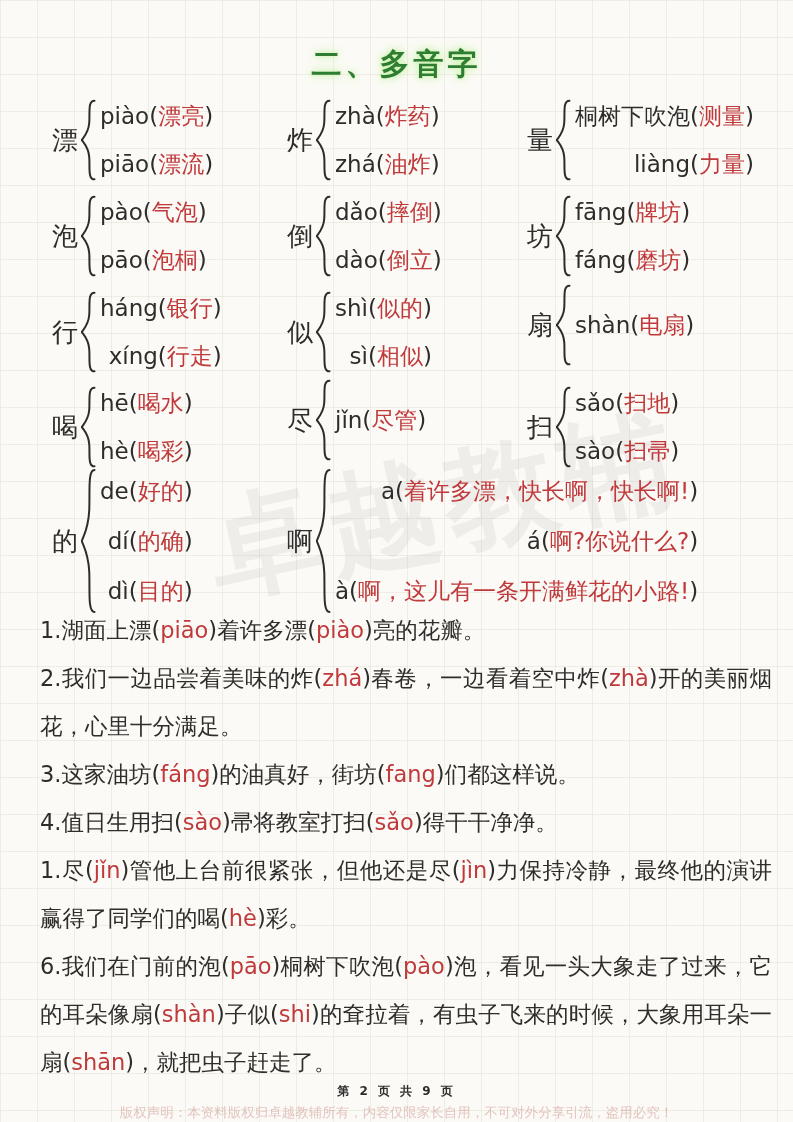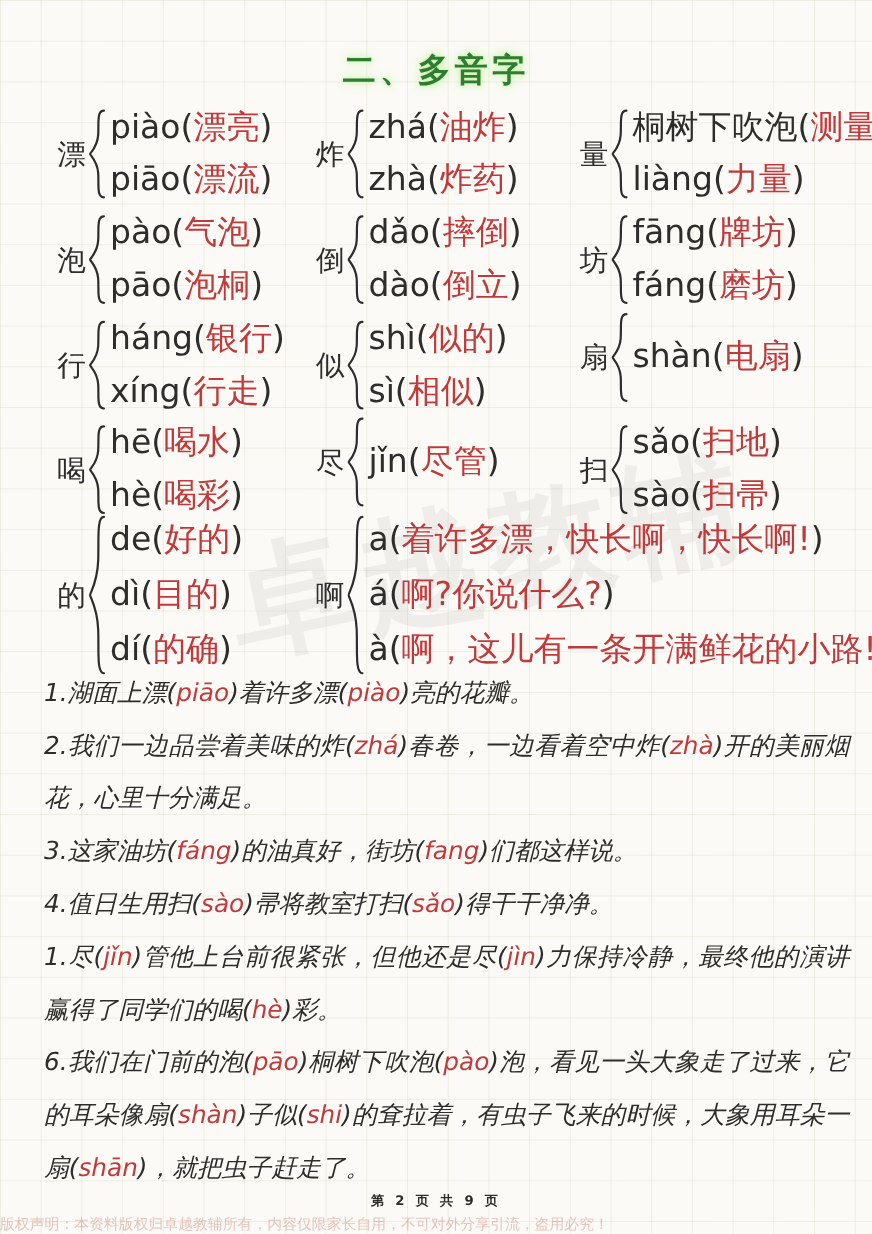--- a/index.html
+++ b/index.html
@@ -31,35 +31,35 @@
   .row-2{top:284px;height:96px;}
   .row-3{top:379px;height:96px;}
   .row-4{top:466px;height:156px;}
   .group{position:absolute;display:flex;align-items:center;white-space:nowrap;}
   .group.col-0{left:52px;}
   .group.col-1{left:287px;}
   .group.col-2{left:527px;}
   .gchar{font-size:26px;margin-right:3px;}
   .brace{display:block;margin-right:4px;}
   .readings{display:flex;flex-direction:column;}
-  .rline{font-size:30px;line-height:48px;}
+  .rline{font-size:23px;line-height:48px;text-align:right;}
   .row-4 .rline{line-height:50px;}
   .red{color:var(--red);}
   .sentences{
     position:absolute;top:606px;left:40px;width:732px;
-    font-size:22.5px;line-height:48px;text-align:justify;font-style:italic;
+    font-size:22.5px;line-height:48px;text-align:justify;
   }
   .sentences p{margin:0;padding:0;}
   .footer{
     position:absolute;top:1083px;left:0;width:100%;
     text-align:center;font-size:12px;font-weight:bold;letter-spacing:3px;
   }
   .copyright{
     position:absolute;top:1104px;left:0;width:100%;
-    text-align:left;font-size:13.5px;white-space:nowrap;
+    text-align:center;font-size:13.5px;white-space:nowrap;
     color:rgba(199,128,122,0.45);
   }
   .watermark{
     position:absolute;top:430px;left:205px;
     font-size:112px;font-weight:bold;letter-spacing:8px;
     color:rgba(130,130,130,0.10);
     transform:rotate(-12deg);
     pointer-events:none;white-space:nowrap;
   }
 </style>
@@ -80,22 +80,22 @@
             <div class="rline"><span>piào</span>(<span class="red">漂亮</span>)</div>
             <div class="rline"><span>piāo</span>(<span class="red">漂流</span>)</div>
           </div>
         </div>
         <div class="group col-1">
           <span class="gchar">炸</span>
           <svg viewBox="0 0 20 100" preserveAspectRatio="none" width="15" height="82" class="brace">
             <path d="M18,2 C9,2 12,16 11,29 C10,41 4,46 1,50 C4,54 10,59 11,71 C12,84 9,98 18,98" fill="none" stroke="var(--ink)" stroke-width="2" stroke-linecap="round" vector-effect="non-scaling-stroke"></path>
           </svg>
           <div class="readings">
+            <div class="rline"><span>zhà</span>(<span class="red">炸药</span>)</div>
             <div class="rline"><span>zhá</span>(<span class="red">油炸</span>)</div>
-            <div class="rline"><span>zhà</span>(<span class="red">炸药</span>)</div>
           </div>
         </div>
         <div class="group col-2">
           <span class="gchar">量</span>
           <svg viewBox="0 0 20 100" preserveAspectRatio="none" width="15" height="82" class="brace">
             <path d="M18,2 C9,2 12,16 11,29 C10,41 4,46 1,50 C4,54 10,59 11,71 C12,84 9,98 18,98" fill="none" stroke="var(--ink)" stroke-width="2" stroke-linecap="round" vector-effect="non-scaling-stroke"></path>
           </svg>
           <div class="readings">
             <div class="rline"><span>桐树下吹泡</span>(<span class="red">测量</span>)</div>
             <div class="rline"><span>liàng</span>(<span class="red">力量</span>)</div>
@@ -197,22 +197,22 @@
         </div>
       </div>
       <div class="group-row row-4">
         <div class="group col-0">
           <span class="gchar">的</span>
           <svg viewBox="0 0 20 100" preserveAspectRatio="none" width="15" height="148" class="brace">
             <path d="M18,2 C9,2 12,16 11,29 C10,41 4,46 1,50 C4,54 10,59 11,71 C12,84 9,98 18,98" fill="none" stroke="var(--ink)" stroke-width="2" stroke-linecap="round" vector-effect="non-scaling-stroke"></path>
           </svg>
           <div class="readings">
             <div class="rline"><span>de</span>(<span class="red">好的</span>)</div>
+            <div class="rline"><span>dí</span>(<span class="red">的确</span>)</div>
             <div class="rline"><span>dì</span>(<span class="red">目的</span>)</div>
-            <div class="rline"><span>dí</span>(<span class="red">的确</span>)</div>
           </div>
         </div>
         <div class="group col-1">
           <span class="gchar">啊</span>
           <svg viewBox="0 0 20 100" preserveAspectRatio="none" width="15" height="148" class="brace">
             <path d="M18,2 C9,2 12,16 11,29 C10,41 4,46 1,50 C4,54 10,59 11,71 C12,84 9,98 18,98" fill="none" stroke="var(--ink)" stroke-width="2" stroke-linecap="round" vector-effect="non-scaling-stroke"></path>
           </svg>
           <div class="readings">
             <div class="rline"><span>a</span>(<span class="red">着许多漂，快长啊，快长啊!</span>)</div>
             <div class="rline"><span>á</span>(<span class="red">啊?你说什么?</span>)</div>

